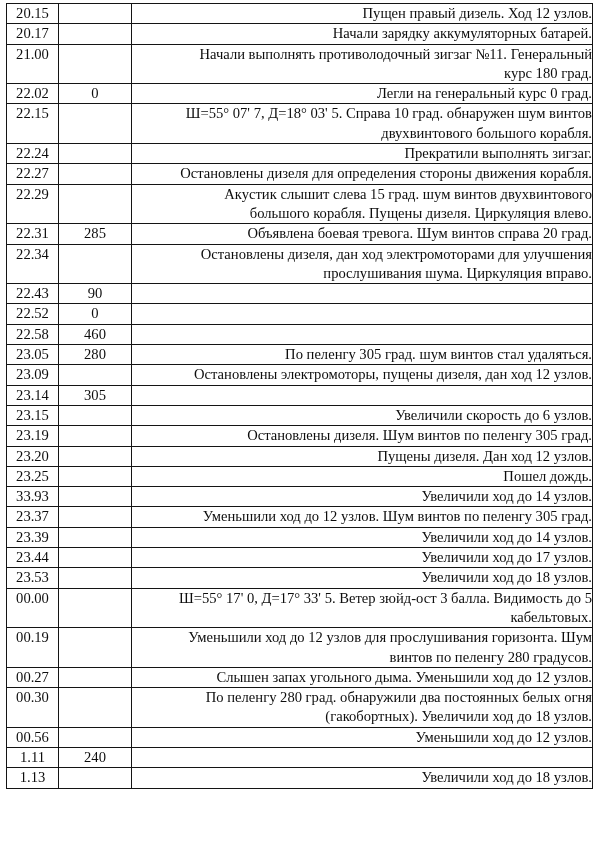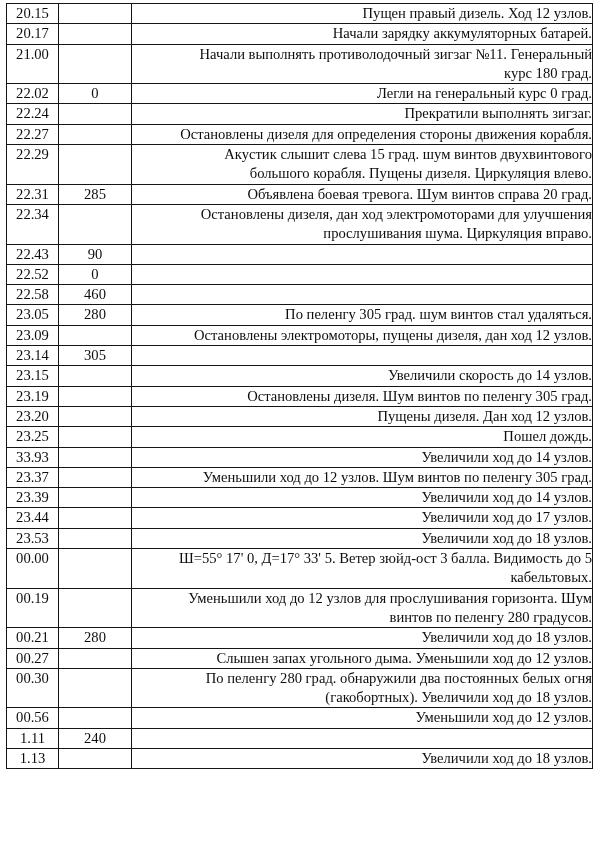--- a/index.html
+++ b/index.html
@@ -96,20 +96,28 @@
           </td>
         </tr>
         <tr>
           <td class="time">22.02</td>
           <td class="course">0</td>
           <td class="event">
             <span class="line">Легли на генеральный курс 0 град.</span>
           </td>
         </tr>
         <tr>
+          <td class="time">22.15</td>
+          <td class="course empty"></td>
+          <td class="event">
+            <span class="line">Ш=55° 07' 7, Д=18° 03' 5. Справа 10 град. обнаружен шум винтов</span>
+            <span class="line">двухвинтового большого корабля.</span>
+          </td>
+        </tr>
+        <tr>
           <td class="time">22.24</td>
           <td class="course empty"></td>
           <td class="event">
             <span class="line">Прекратили выполнять зигзаг.</span>
           </td>
         </tr>
         <tr>
           <td class="time">22.27</td>
           <td class="course empty"></td>
           <td class="event">
@@ -170,21 +178,21 @@
         </tr>
         <tr>
           <td class="time">23.14</td>
           <td class="course">305</td>
           <td class="event empty"></td>
         </tr>
         <tr>
           <td class="time">23.15</td>
           <td class="course empty"></td>
           <td class="event">
-            <span class="line">Увеличили скорость до 14 узлов.</span>
+            <span class="line">Увеличили скорость до 6 узлов.</span>
           </td>
         </tr>
         <tr>
           <td class="time">23.19</td>
           <td class="course empty"></td>
           <td class="event">
             <span class="line">Остановлены дизеля. Шум винтов по пеленгу 305 град.</span>
           </td>
         </tr>
         <tr>
@@ -243,27 +251,20 @@
             <span class="line">Ш=55° 17' 0, Д=17° 33' 5. Ветер зюйд-ост 3 балла. Видимость до 5</span>
             <span class="line">кабельтовых.</span>
           </td>
         </tr>
         <tr>
           <td class="time">00.19</td>
           <td class="course empty"></td>
           <td class="event">
             <span class="line">Уменьшили ход до 12 узлов для прослушивания горизонта. Шум</span>
             <span class="line">винтов по пеленгу 280 градусов.</span>
-          </td>
-        </tr>
-        <tr>
-          <td class="time">00.21</td>
-          <td class="course">280</td>
-          <td class="event">
-            <span class="line">Увеличили ход до 18 узлов.</span>
           </td>
         </tr>
         <tr>
           <td class="time">00.27</td>
           <td class="course empty"></td>
           <td class="event">
             <span class="line">Слышен запах угольного дыма. Уменьшили ход до 12 узлов.</span>
           </td>
         </tr>
         <tr>

